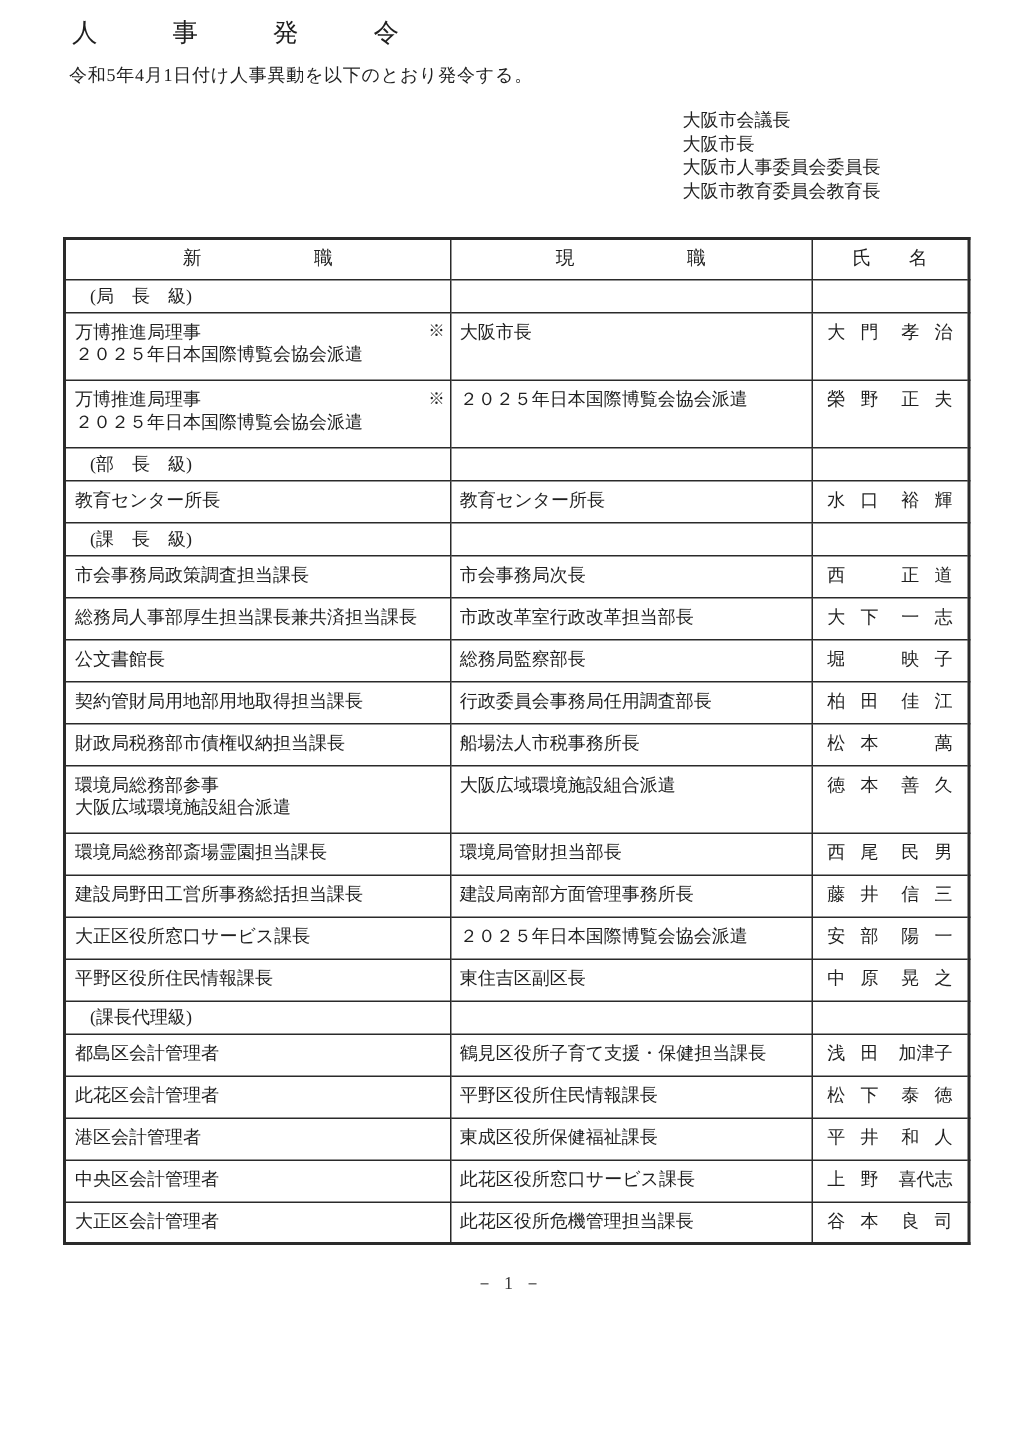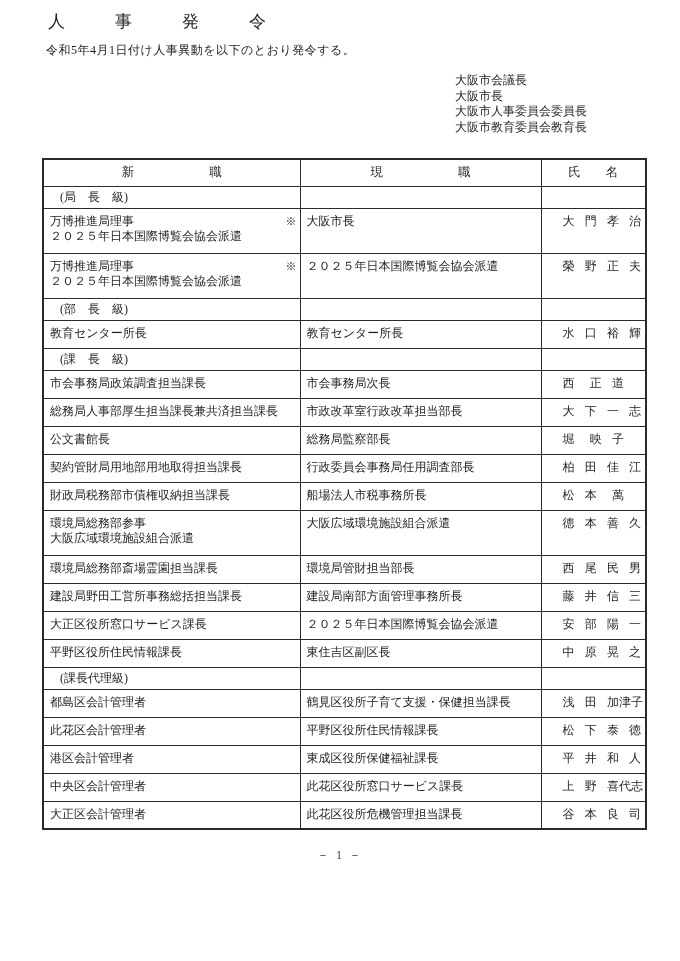--- a/index.html
+++ b/index.html
@@ -31,21 +31,21 @@
     border:1px solid #2a2a2a;font-weight:normal;
     font-size:12px;vertical-align:top;box-sizing:border-box;
     padding:5px 6px;line-height:15px;overflow:hidden;white-space:nowrap;
   }
   th{text-align:center;height:27px;padding:5px 13px;font-size:12.5px;}
   tr.section td{height:21px;padding:3px 16px;}
   tr.single td{height:28px;}
   tr.double td{height:45px;}
   td.cell-new{position:relative;padding-right:14px;}
   .remark{position:absolute;top:5px;right:3px;font-size:11px;}
-  td.cell-name{padding:5px 11px;}
+  td.cell-name{padding:5px 0;}
   .name-wrap{
     display:flex;justify-content:space-between;align-items:flex-start;
     padding:0 10px;width:100%;box-sizing:border-box;
   }
   .name-part.spread{letter-spacing:0.85em;}
   .name-part.spread.last{margin-right:-0.85em;}
   .footer{
     margin-top:17px;text-align:center;font-size:12px;letter-spacing:2px;color:#3a3a3a;
   }
 </style>

